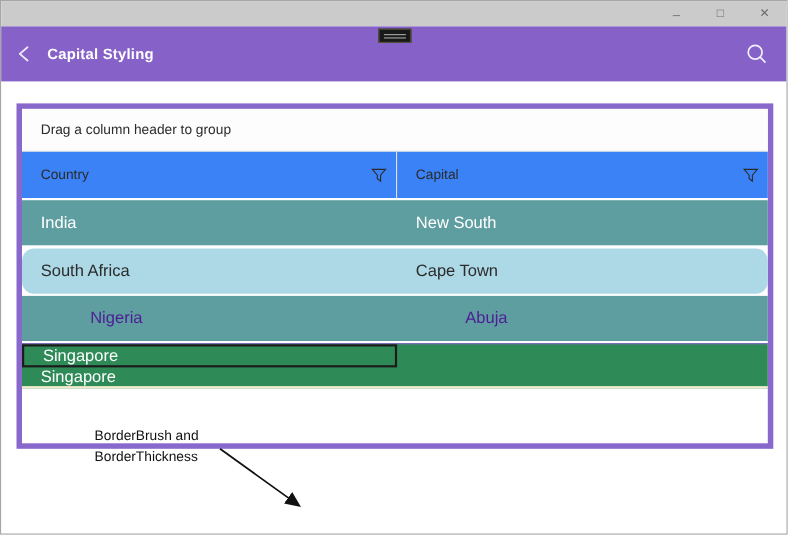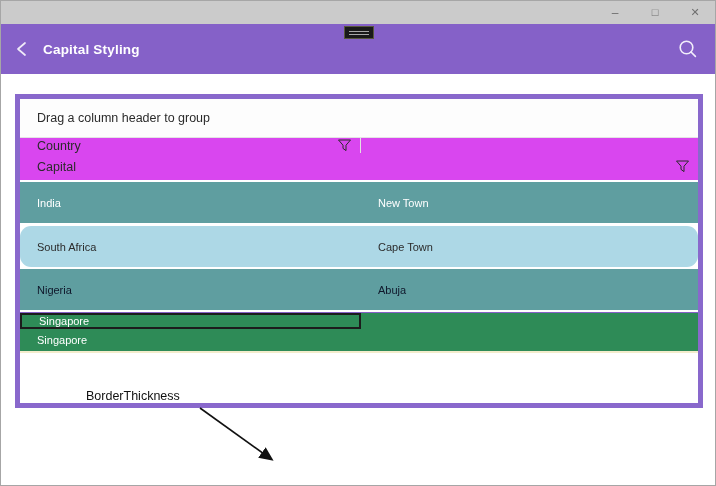--- a/index.html
+++ b/index.html
@@ -33,29 +33,29 @@
   .grip i { display:block; width:20px; height:1px; background:#a8a8a8; }
 
   
   .grid { position:absolute; left:14px; top:93px; width:688px; height:314px;
           border:5px solid #8968CC; background:#ffffff; }
 
   .group-area { height:39px; display:flex; align-items:center; padding-left:17px;
                 font-size:12.5px; color:#2b2b2b; border-bottom:1px solid #e3e3e3;
                 background:#fdfdfd; }
 
-  .header-row { height:42px; display:flex; background:#d946ef;flex-direction:column; }
+  .header-row { height:42px; display:flex; background:#3b82f6; }
   .hcell { display:flex; align-items:center; justify-content:space-between;
            padding-left:17px; padding-right:8px; font-size:12.5px; color:#2b2b2b; }
   .hcell.c1 { width:341px; border-right:1px solid #e1e1e1; }
   .hcell.c2 { flex:1;justify-content:space-between; }
   .funnel { width:15px; height:15px; flex:0 0 auto; }
 
   .rows { }
-  .row { height:41px; display:flex; font-size:11px;justify-content:space-between; }
+  .row { height:41px; display:flex; font-size:15px;justify-content:space-between; }
   .row .cell { display:flex; align-items:center; padding-left:17px; }
   .row .c1 { width:341px; }
   .row .c2 { flex:1; }
   .gap2 { height:2px; } .gap3 { height:3px; }
 
   .row.current { border-top:1px solid #8561C8;flex-direction:column; }
   .row.current .c1 { border:2px solid #1C1C1C; }
   .row.current .c2 { border-bottom:2px solid #F3ECCC; }
 
   
@@ -108,44 +108,45 @@
           <path d="M1.5 2 H13.5 L9 7.2 V12.6 L6 10.4 V7.2 Z" fill="none" stroke="#2b2b2b" stroke-width="1"></path>
         </svg>
       </div>
     </div>
 
     <div class="rows">
       <div class="gap2"></div>
 
       <div class="row" style="background: rgb(95, 158, 160); color: rgb(255, 255, 255);">
         <div class="cell c1">India</div>
-        <div class="cell c2">New Town</div>
+        <div class="cell c2">New South</div>
       </div>
       <div class="gap3"></div>
 
       <div class="row" style="background: rgb(173, 216, 230); color: rgb(43, 43, 43); border-radius: 11px;">
         <div class="cell c1">South Africa</div>
         <div class="cell c2">Cape Town</div>
       </div>
       <div class="gap2"></div>
 
-      <div class="row" style="background: rgb(95, 158, 160); color: #0f172a;">
+      <div class="row" style="background: rgb(95, 158, 160); color: #4c1d95; padding-left: 45px;">
         <div class="cell c1">Nigeria</div>
         <div class="cell c2">Abuja</div>
       </div>
       <div class="gap2"></div>
 
       <div class="row current" style="background: rgb(46, 139, 87); color: rgb(255, 255, 255);">
         <div class="cell c1">Singapore</div>
         <div class="cell c2">Singapore</div>
       </div>
     </div>
   </div>
 
   <div class="annotation">
+    <div>BorderBrush and</div>
     <div>BorderThickness</div>
   </div>
   <svg class="arrow-svg" viewBox="0 0 92 64">
     <defs>
       <marker id="ah" markerWidth="9" markerHeight="8" refX="7" refY="4" orient="auto">
         <path d="M0,0 L9,4 L0,8 Z" fill="#111"></path>
       </marker>
     </defs>
     <line x1="4" y1="5" x2="75" y2="56" stroke="#111" stroke-width="1.6" marker-end="url(#ah)"></line>
   </svg>

